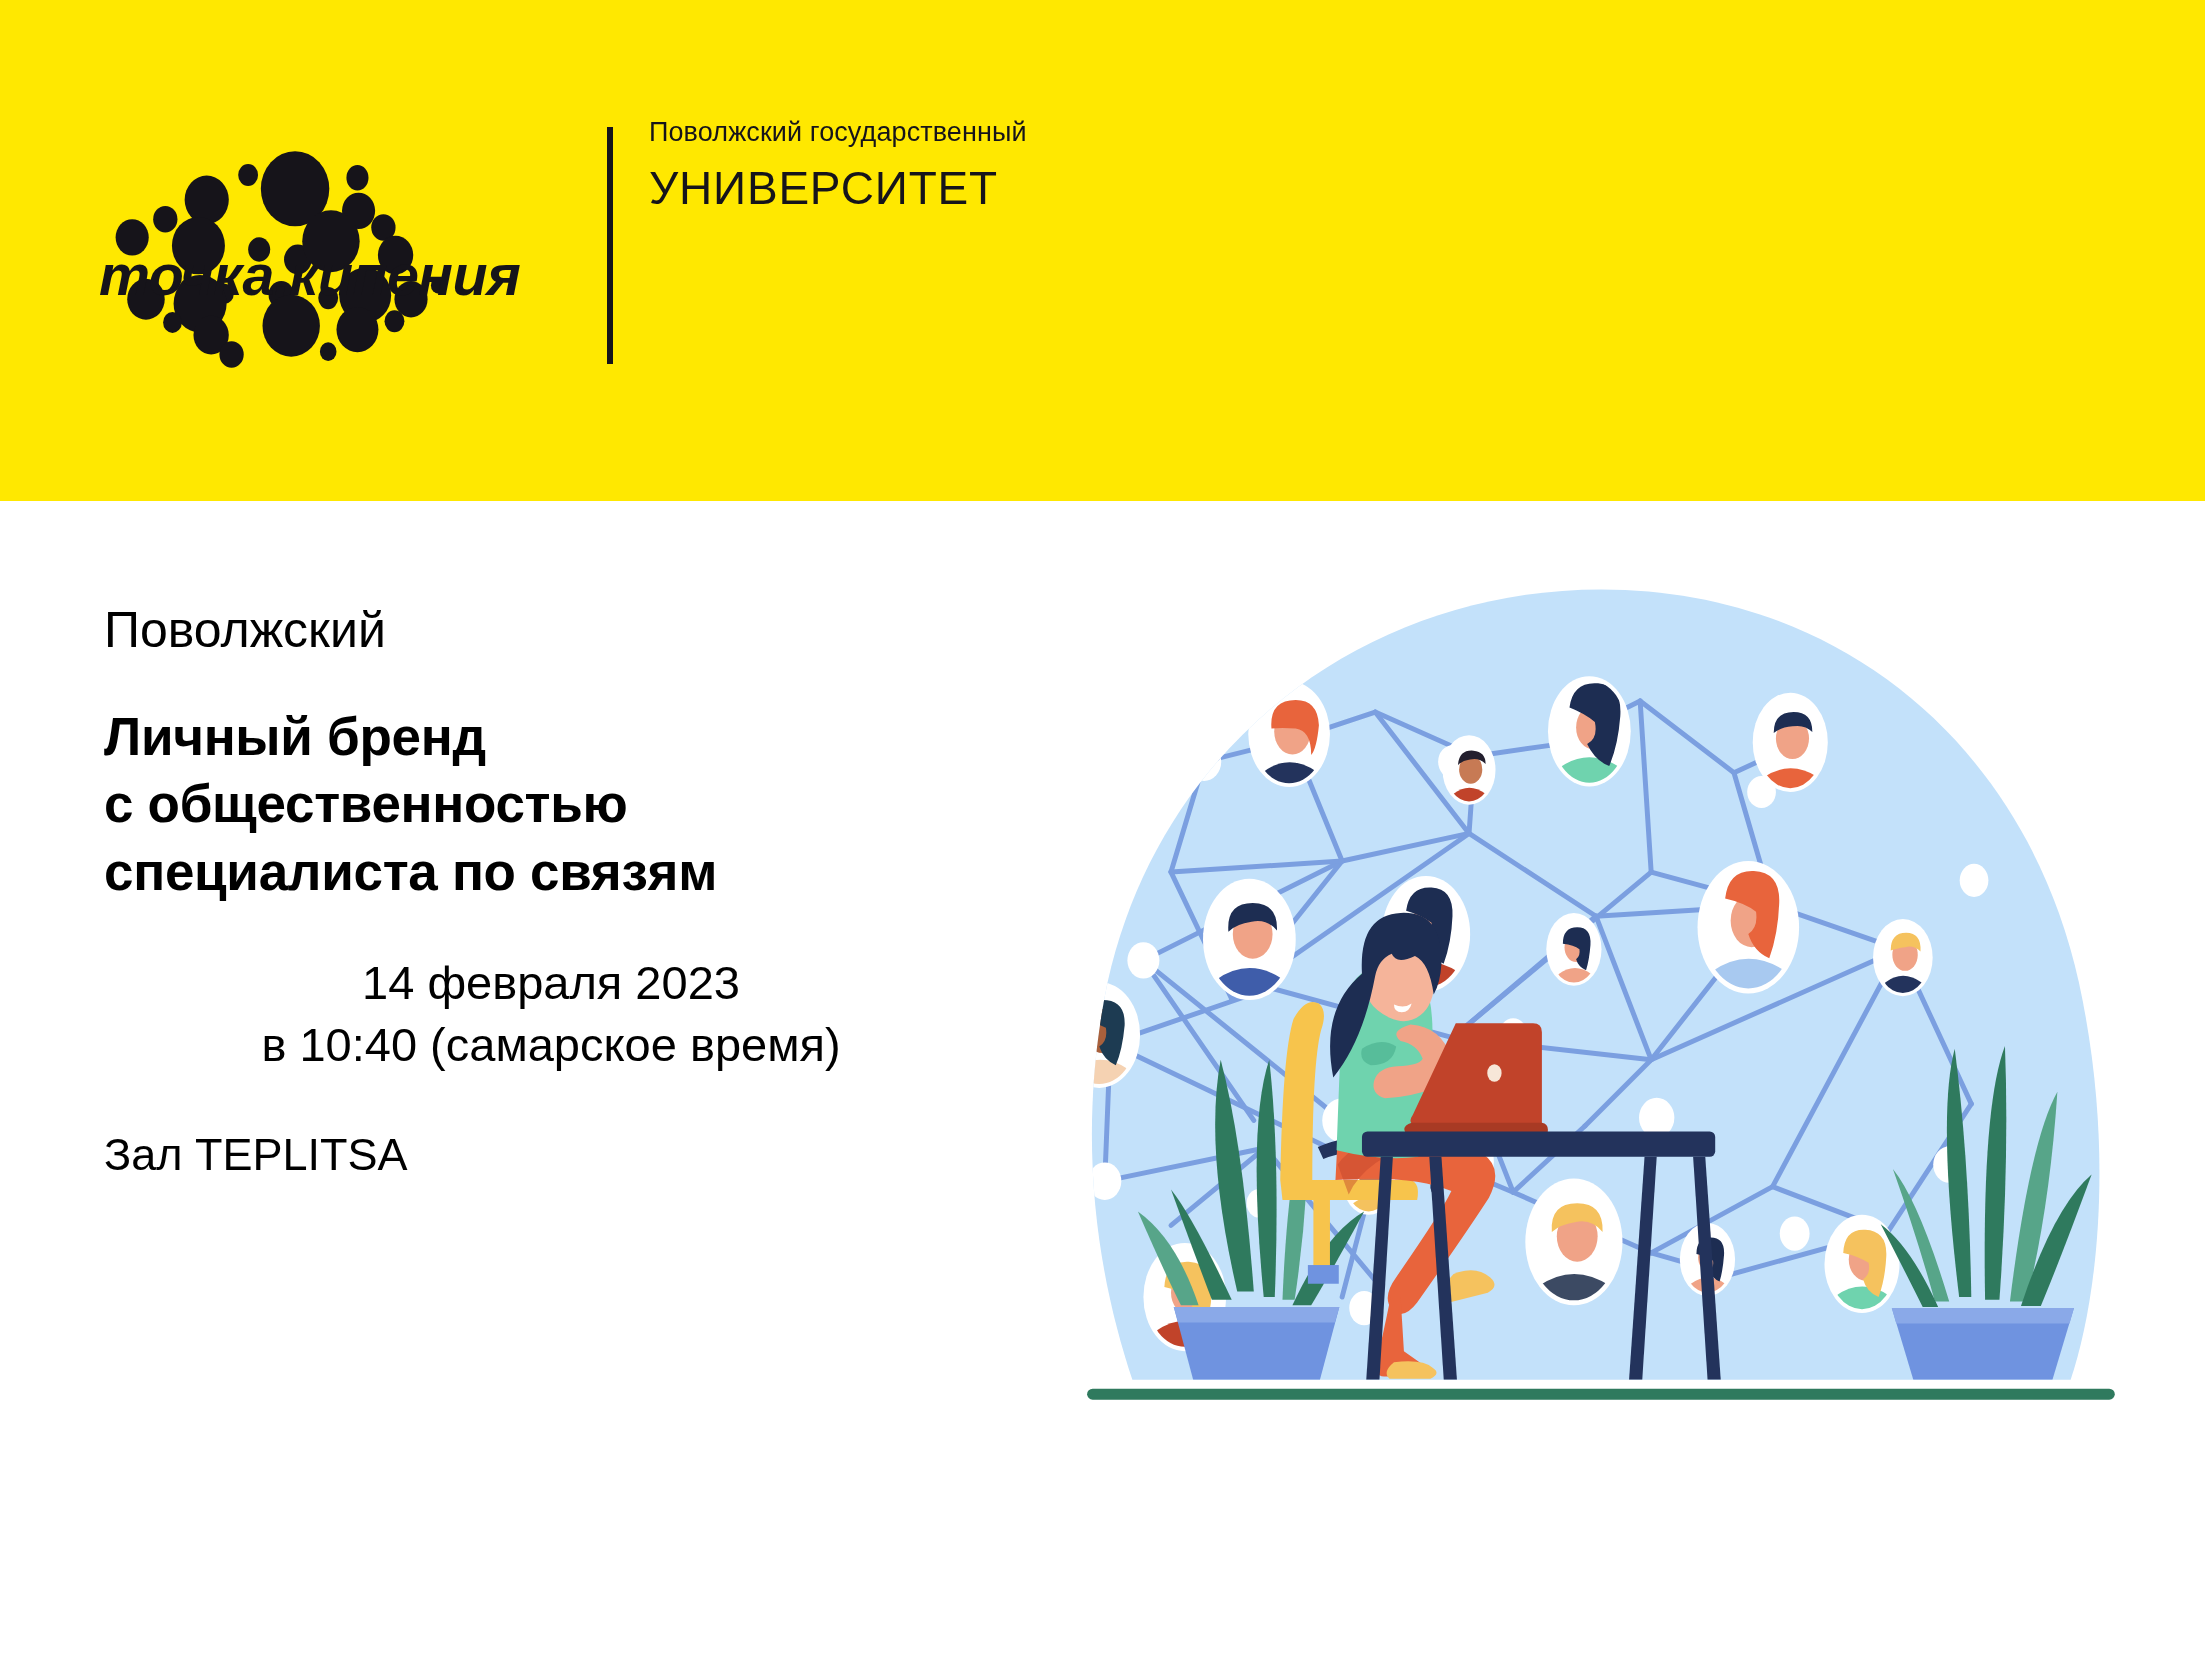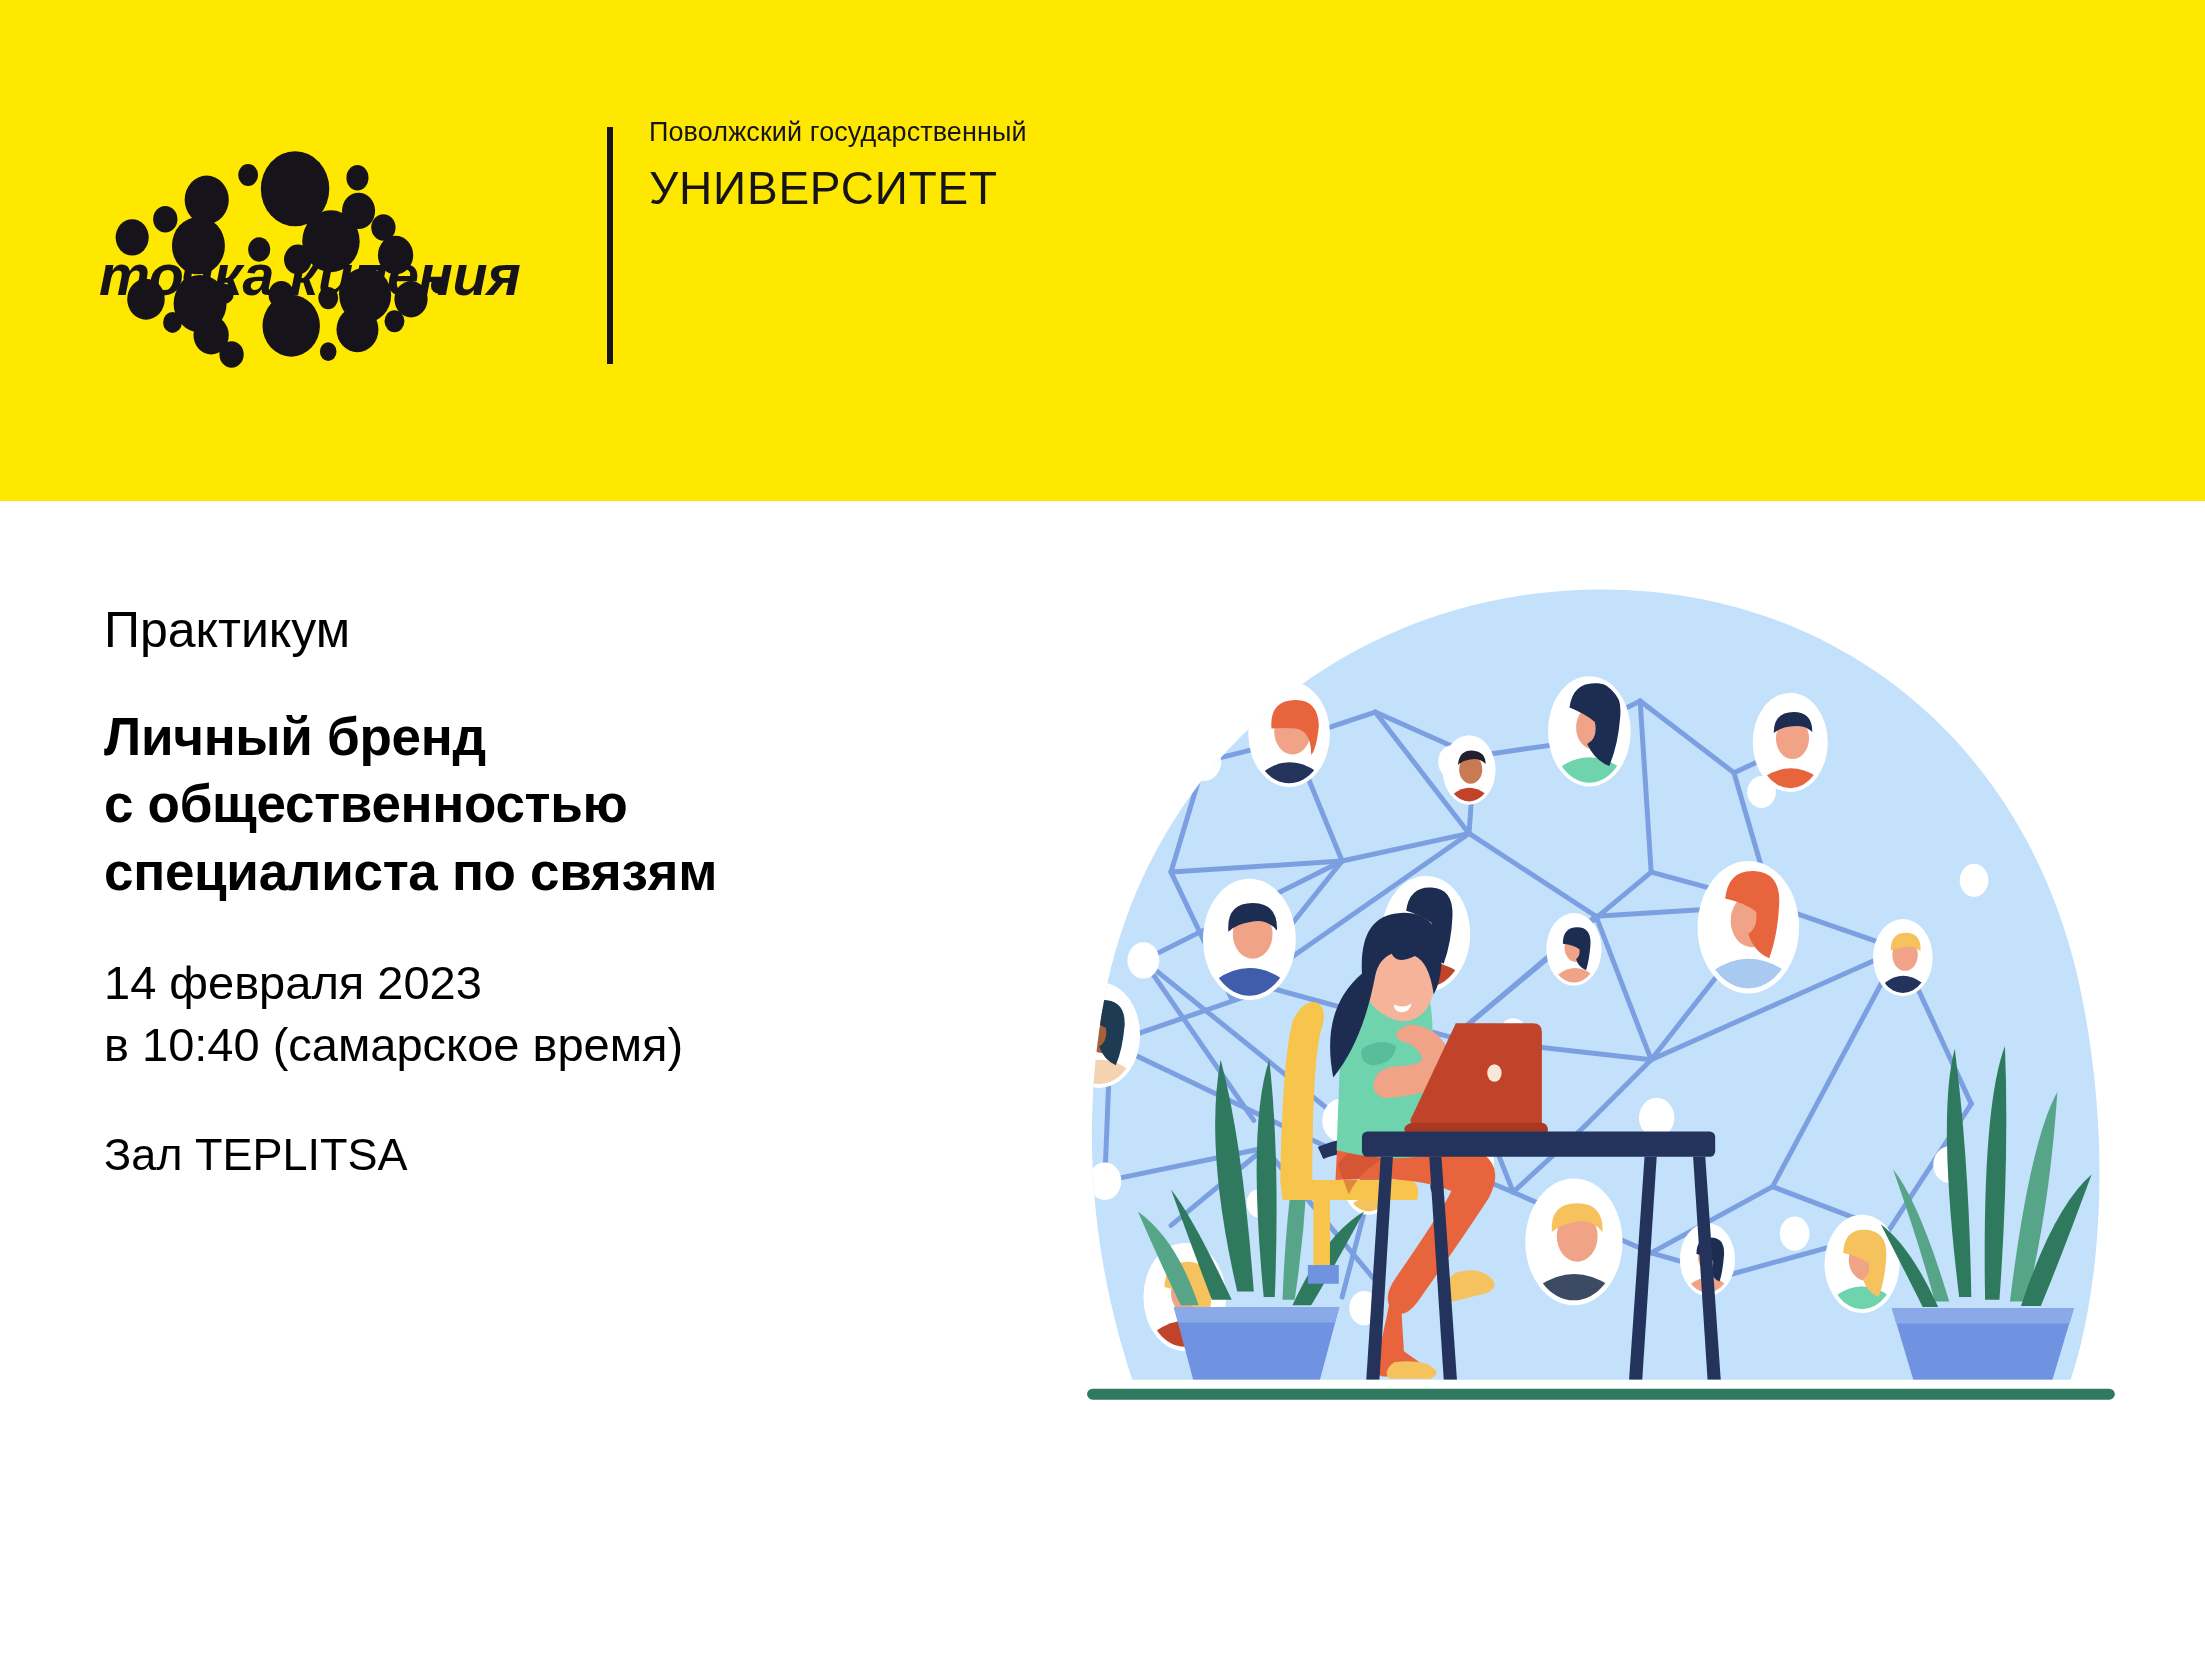--- a/index.html
+++ b/index.html
@@ -48,21 +48,21 @@
     margin:0 0 43px 0;
   }
   .event-title{
     font-size:53px;line-height:1.28;font-weight:700;letter-spacing:-0.3px;
     margin:0 0 46px 0;
   }
   .event-title .ln{display:block;white-space:nowrap;}
   .datetime{
     font-size:47px;line-height:1.33;font-weight:400;margin:0 0 51px 0;
   }
-  .datetime .ln{display:block;white-space:nowrap;}
+  .datetime .ln{display:block;white-space:nowrap;text-align:center;}
   .venue{
     font-size:45px;line-height:1.2;font-weight:400;margin:0;white-space:nowrap;
   }
 
   
   #illustration{
     position:absolute;left:1033px;top:563px;width:1137px;height:861px;
   }
   #illustration svg{display:block;width:1137px;height:861px;}
 </style>
@@ -113,21 +113,21 @@
 <div id="logo-divider"></div>
 
 <div id="uni-block">
   <div id="uni-small">Поволжский государственный</div>
   <div id="uni-big">
     <span class="ln">УНИВЕРСИТЕТ</span>
   </div>
 </div>
 
 <div id="left-col">
-  <p class="kicker">Практикум</p>
+  <p class="kicker">Поволжский</p>
 
   <h1 class="event-title">
     <span class="ln">Личный бренд</span>
     <span class="ln">с общественностью</span>
     <span class="ln">специалиста по связям</span>
   </h1>
 
   <p class="datetime">
     <span class="ln">14 февраля 2023</span>
     <span class="ln">в 10:40 (самарское время)</span>

